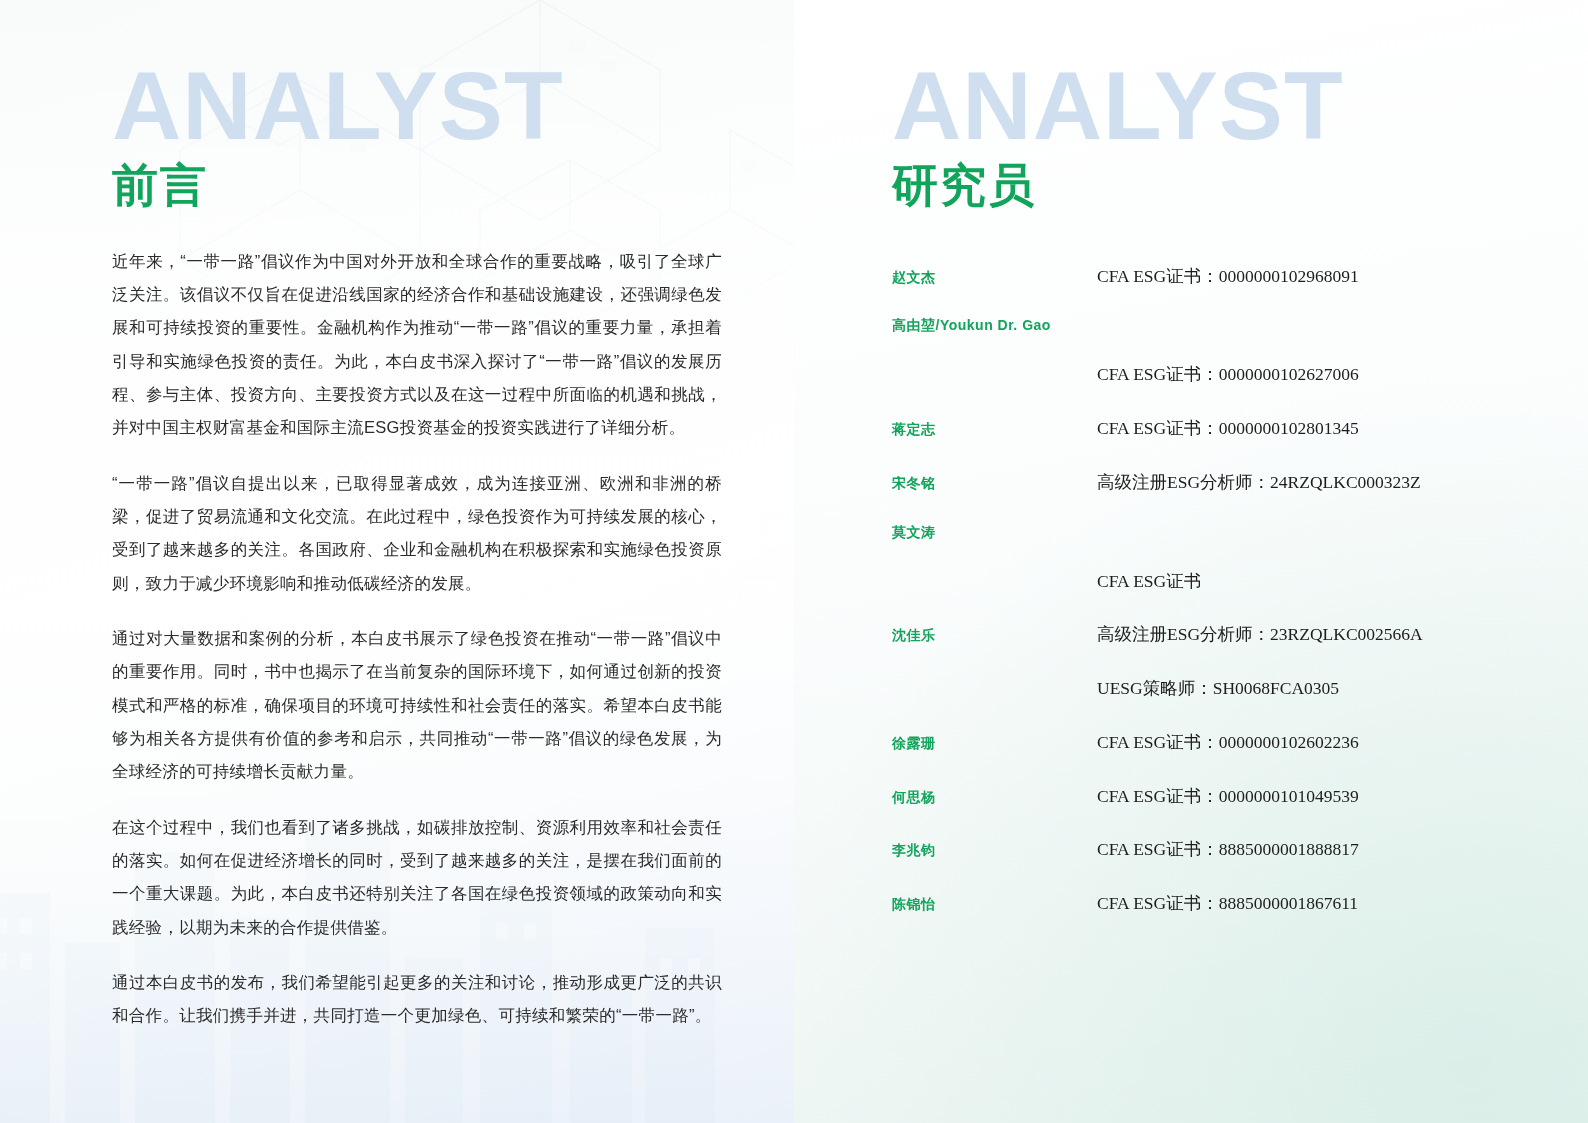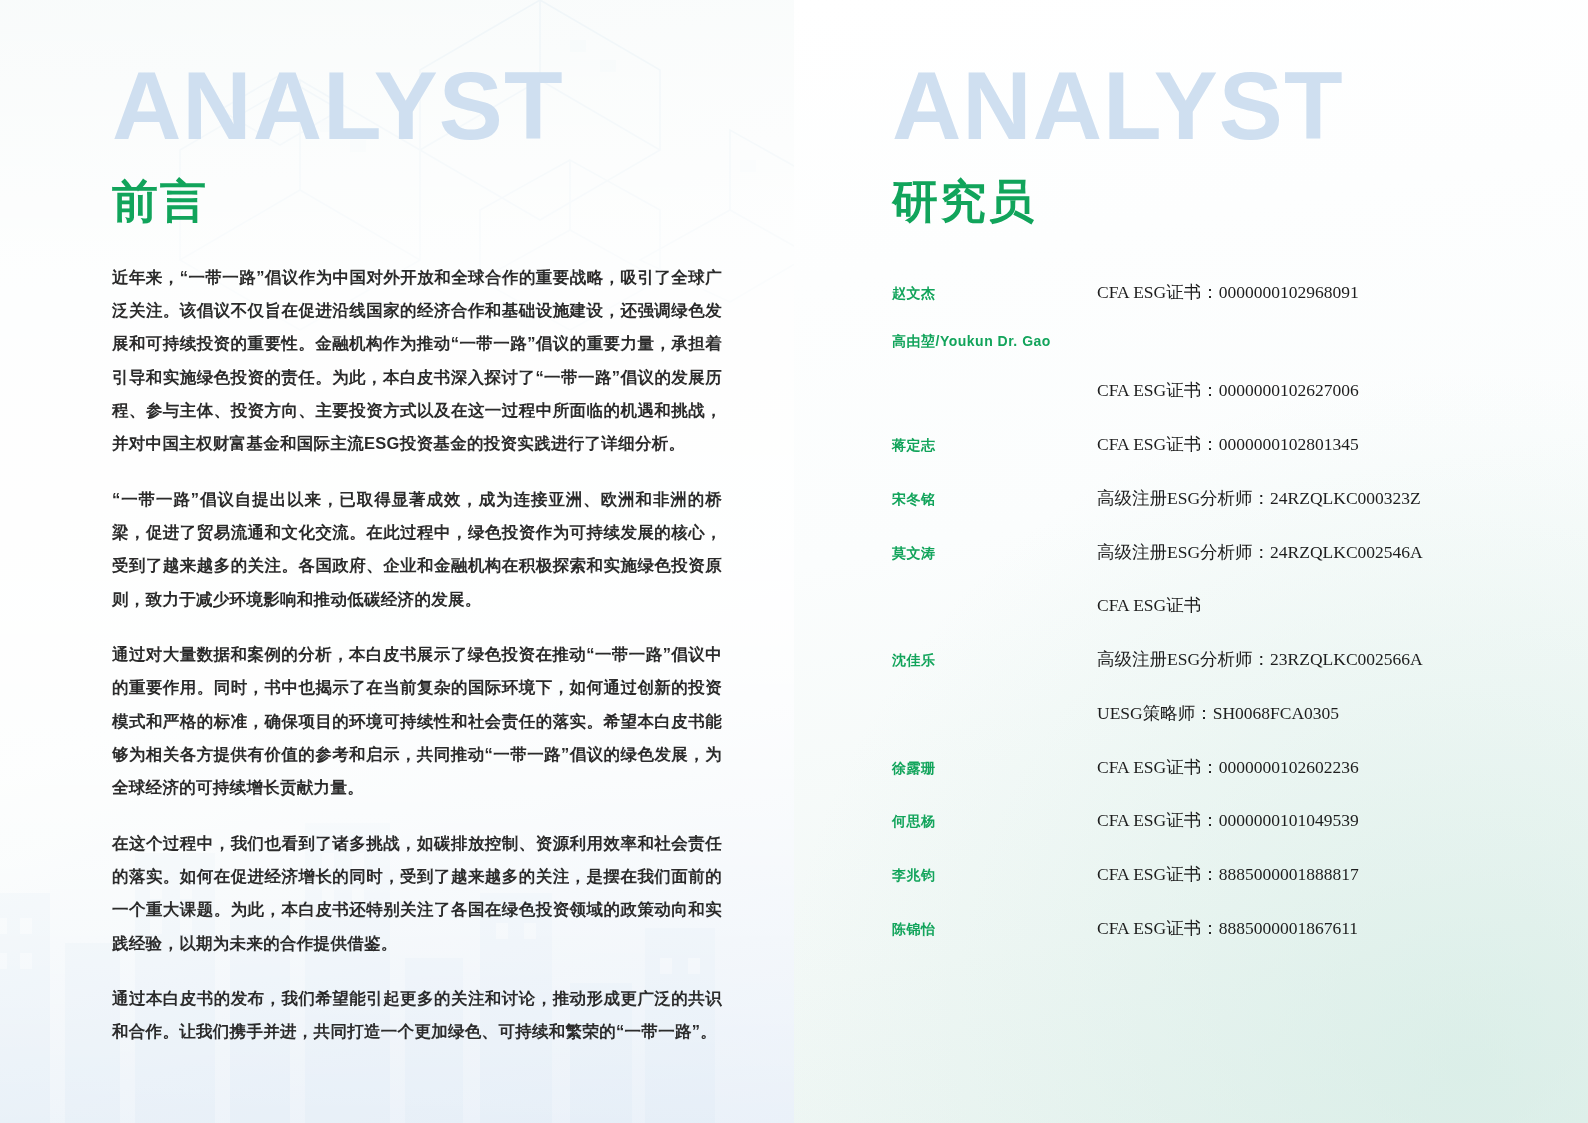--- a/index.html
+++ b/index.html
@@ -62,35 +62,34 @@
     color: #cfdff0;
     line-height: 1;
     margin: 0;
     padding-top: 58px;
     user-select: none;
   }
   .section-cn {
     font-size: 46px;
     font-weight: bold;
     color: #11a45b;
-    margin: 22px 0 0 0;
+    margin: 6px 0 0 0;
     letter-spacing: 2px;
     line-height: 1.1;
   }
   .body-copy {
     margin-top: 34px;
   }
   .body-copy p {
     font-size: 16.5px;
     line-height: 2.02;
     color: #2b2b2b;
     margin: 0 0 22px 0;
     text-align: justify;
     letter-spacing: 0.3px;
-    font-weight: bold;
   }
 
   
   .right-page {
     position: relative;
     width: 794px;
     height: 1123px;
     overflow: hidden;
     background: linear-gradient(170deg, #ffffff 0%, #fbfdfd 45%, #f2f8f6 78%, #eaf4f1 100%);
   }
@@ -243,21 +242,20 @@
           <div class="analyst-cert">CFA ESG证书：0000000102801345</div>
         </div>
 
         <div class="analyst-row">
           <div class="analyst-name">宋冬铭</div>
           <div class="analyst-cert">高级注册ESG分析师：24RZQLKC000323Z</div>
         </div>
 
         <div class="analyst-row">
           <div class="analyst-name">莫文涛</div>
-          <div class="analyst-cert">高级注册ESG分析师：24RZQLKC002546A</div>
         </div>
 
         <div class="analyst-row indent">
           <div class="analyst-name">莫文涛</div>
           <div class="analyst-cert">CFA ESG证书</div>
         </div>
 
         <div class="analyst-row">
           <div class="analyst-name">沈佳乐</div>
           <div class="analyst-cert">高级注册ESG分析师：23RZQLKC002566A</div>

